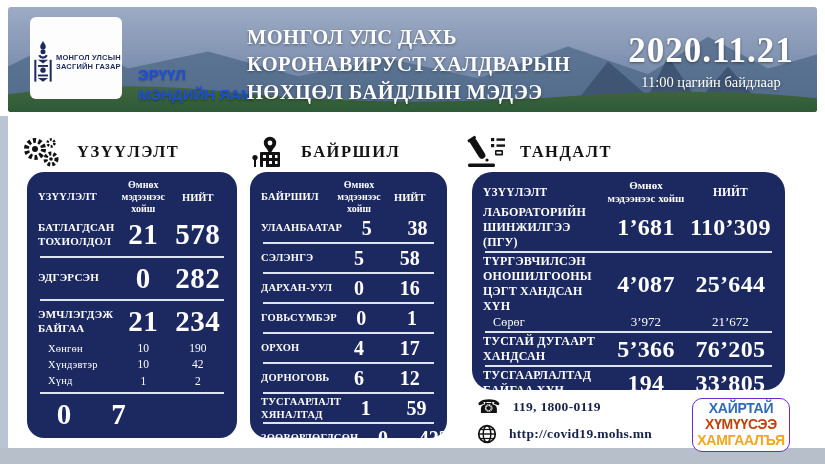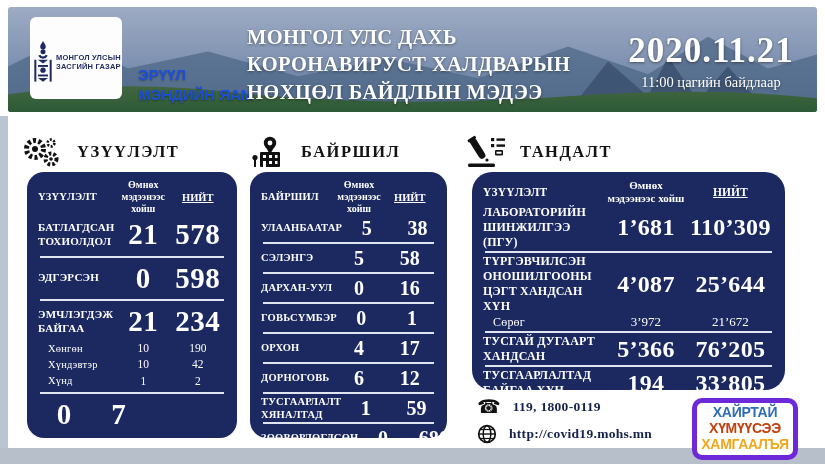--- a/index.html
+++ b/index.html
@@ -37,21 +37,21 @@
   .p1{left:27px;top:172px;width:210px;height:266px;}
   .p2{left:250px;top:172px;width:197px;height:266px;}
   .p3{left:472px;top:172px;width:313px;height:218px;border-radius:20px;}
 
   .row,.phead{display:flex;align-items:center;}
   .lab{flex:0 0 42%;font-weight:bold;font-size:11px;line-height:1.25;letter-spacing:.2px;}
   .d{flex:0 0 28%;text-align:center;}
   .t{flex:0 0 30%;text-align:center;}
   .phead .lab{font-size:10.5px;}
   .phead .d{font-size:10px;font-weight:bold;line-height:1.2;}
-  .phead .t{font-size:10.5px;font-weight:bold;text-decoration:underline;}
+  .phead .t{font-size:10.5px;font-weight:bold;}
   .num{font-weight:bold;}
   .n-xl{font-size:29px;letter-spacing:.5px;}
   .n-md{font-size:20px;}
   .n-lg{font-size:24px;letter-spacing:.3px;}
   .sep{border-top:2px solid #dfe5f0;margin:1px 2px;}
   .sub .lab{font-weight:normal;font-size:10.5px;padding-left:10px;box-sizing:border-box;}
   .sub .num{font-weight:normal;font-size:11.5px;}
   .p3 .sub .num{font-size:13px;}
   .lab-sm{font-size:9.5px;}
   .p2 .lab{font-size:10.5px;}
@@ -61,21 +61,21 @@
   .p3 .phead .lab,.p3 .phead .t{font-size:11.5px;}
 
   
   .contact{position:absolute;left:477px;display:flex;align-items:center;gap:12px;color:#16224a;}
   .contact .val{font-size:13.5px;font-weight:bold;letter-spacing:.3px;}
   .phone-row{top:397px;}
   .web-row{top:424px;}
   .phone-glyph{font-family:"DejaVu Sans",sans-serif;font-size:19px;line-height:1;color:#111;}
 
   .badge{position:absolute;left:692px;top:398px;width:96px;height:52px;background:#fff;
-         border:5px solid #6d28d9;border-radius:10px;display:flex;flex-direction:column;
+         border:1px solid #6d28d9;border-radius:10px;display:flex;flex-direction:column;
          align-items:center;justify-content:center;line-height:1.12;letter-spacing:-.3px;
          font-weight:bold;font-size:14px;text-align:center;}
   .badge .l1{color:#2e6cb5;}
   .badge .l2{color:#c2410c;}
   .badge .l3{color:#f2a71b;}
 </style>
 </head>
 <body>
 
 <div class="canvas">
@@ -194,21 +194,21 @@
     </div>
     <div class="row">
       <span class="lab">БАТЛАГДСАН ТОХИОЛДОЛ</span>
       <span class="d num n-xl">21</span>
       <span class="t num n-xl">578</span>
     </div>
     <div class="sep"></div>
     <div class="row">
       <span class="lab">ЭДГЭРСЭН</span>
       <span class="d num n-xl">0</span>
-      <span class="t num n-xl">598</span>
+      <span class="t num n-xl">282</span>
     </div>
     <div class="sep"></div>
     <div class="row">
       <span class="lab">ЭМЧЛЭГДЭЖ БАЙГАА</span>
       <span class="d num n-xl">21</span>
       <span class="t num n-xl">234</span>
     </div>
     <div class="row sub">
       <span class="lab">Хөнгөн</span>
       <span class="d num">10</span>
@@ -275,21 +275,21 @@
     <div class="sep"></div>
     <div class="row">
       <span class="lab">ТУСГААРЛАЛТ ХЯНАЛТАД</span>
       <span class="d num n-md">1</span>
       <span class="t num n-md">59</span>
     </div>
     <div class="sep"></div>
     <div class="row">
       <span class="lab">ЗӨӨВӨРЛӨГДСӨН</span>
       <span class="d num n-md">0</span>
-      <span class="t num n-md">686</span>
+      <span class="t num n-md">423</span>
     </div>
   </section>
 
   <section class="panel p3">
     <div class="phead">
       <span class="lab">ҮЗҮҮЛЭЛТ</span>
       <span class="d">Өмнөх мэдээнээс хойш</span>
       <span class="t">НИЙТ</span>
     </div>
     <div class="row">

